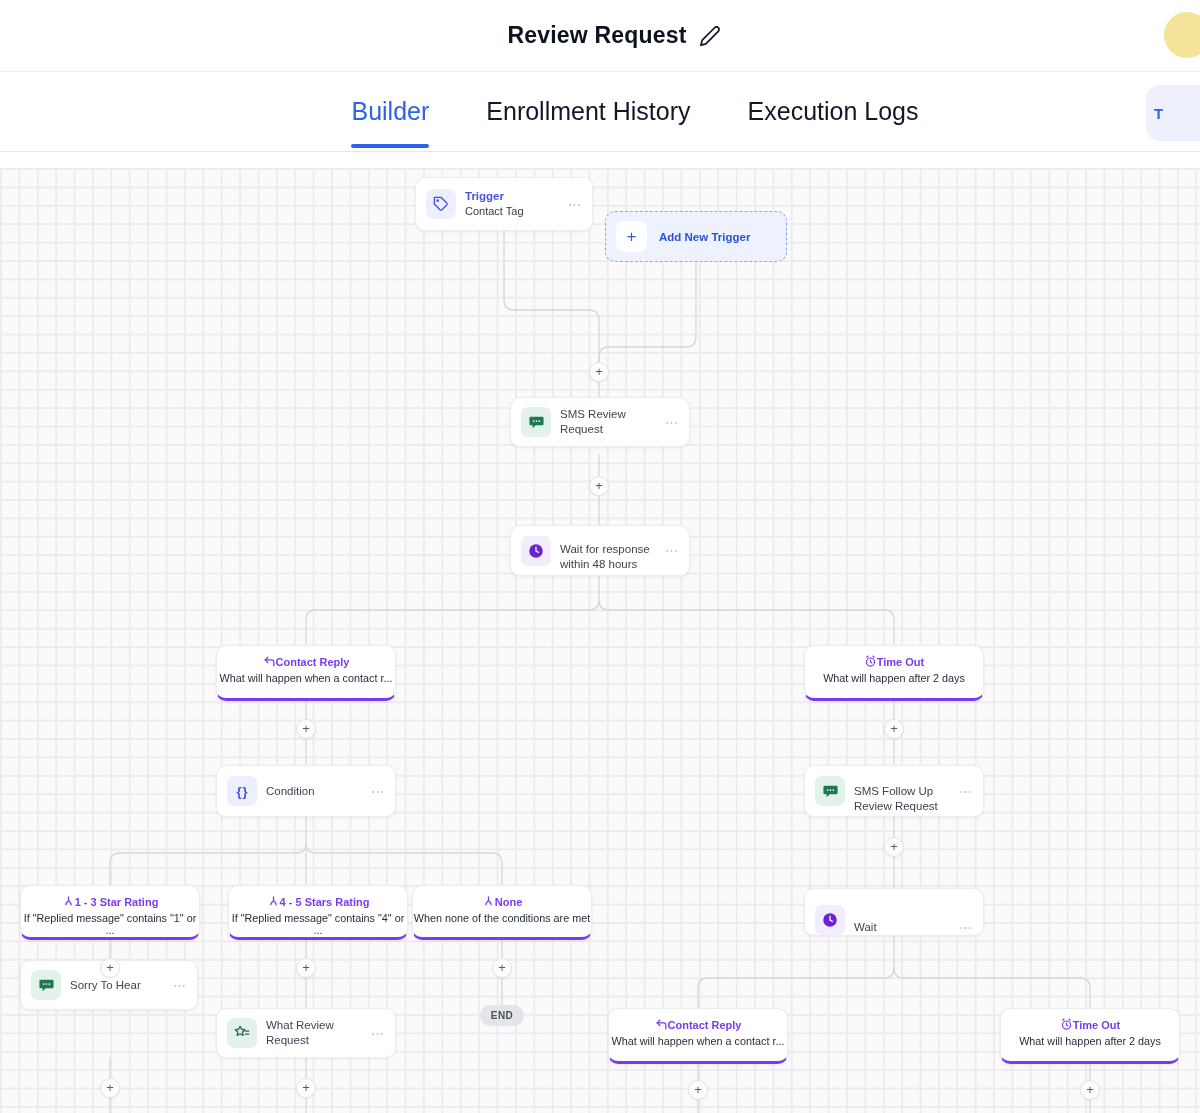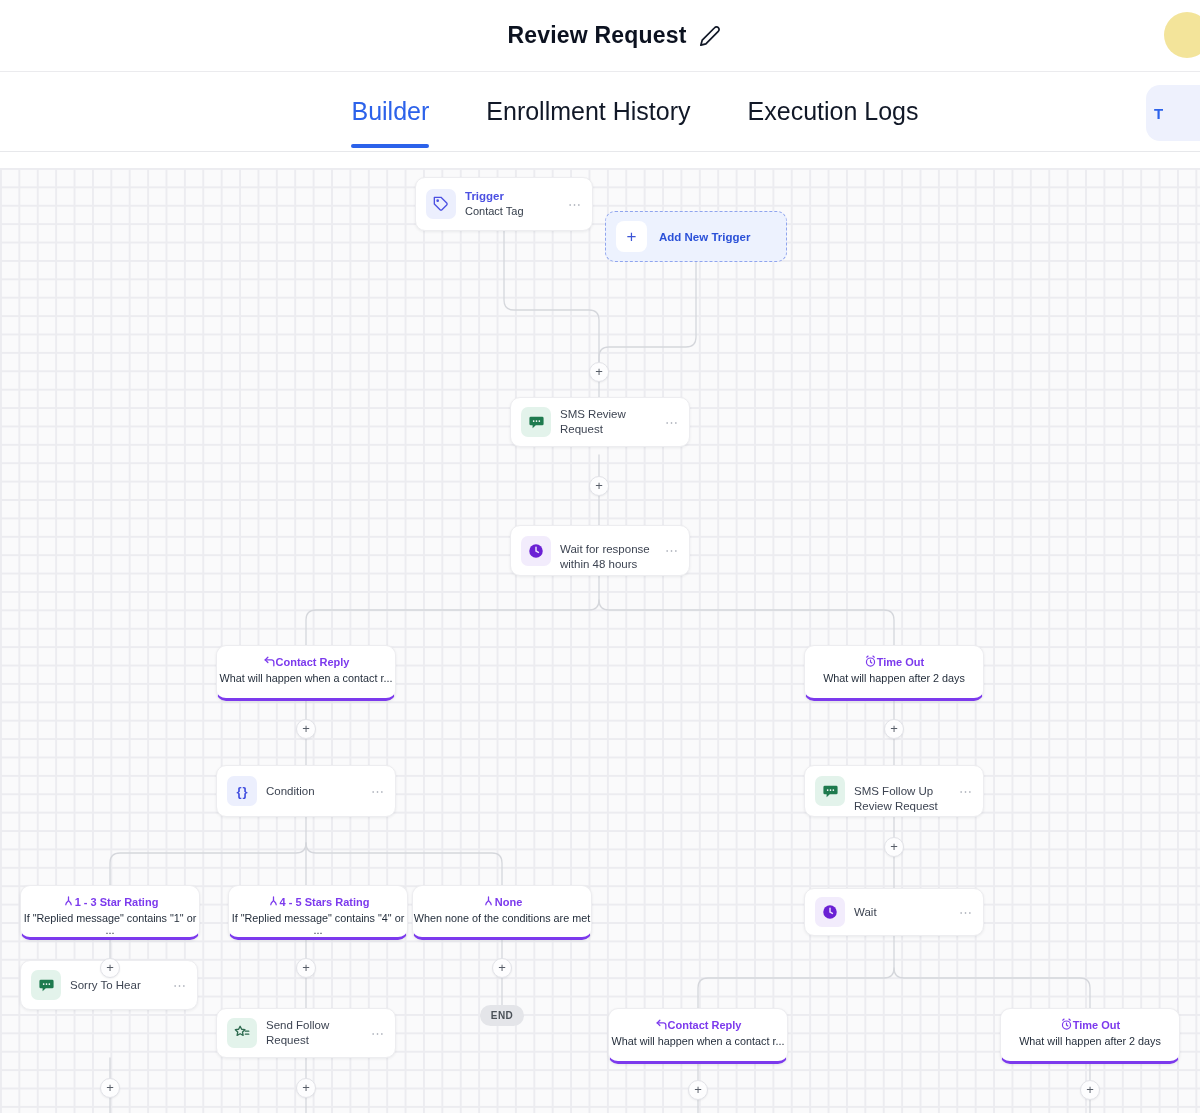--- a/index.html
+++ b/index.html
@@ -269,21 +269,21 @@
       <svg width="13" height="13" viewBox="0 0 24 24" fill="none" stroke="#7c3aed" stroke-width="2.3" stroke-linecap="round" stroke-linejoin="round">
         <path d="M12 3.5 V9"></path>
           <path d="M12 9 C12 12.5 7.6 12.5 7 18"></path>
           <path d="M12 9 C12 12.5 16.4 12.5 17 18"></path>
       </svg>
       <span>None</span>
     </div>
     <div class="s">When none of the conditions are met</div>
   </div>
 
-  <div class="node" style="left:804px; top:720px; width:180px; height:48px;">
+  <div class="node" style="left:804px; top:720px; width:180px; height:48px;align-items:flex-end;">
     <div class="ibox pur">
       <svg width="18" height="18" viewBox="0 0 24 24">
         <circle cx="12" cy="12" r="9" fill="#6b21d4"></circle>
         <path d="M12 7 V12 L15.2 13.8" stroke="#e9ddfb" stroke-width="2" stroke-linecap="round" fill="none"></path>
       </svg>
     </div>
     <div class="lbl">Wait</div>
     <div class="menu">⋯</div>
   </div>
 
@@ -301,21 +301,21 @@
   </div>
 
   <div class="node" style="left:216px; top:840px; width:180px; height:50px;">
     <div class="ibox grn">
       <svg width="18" height="18" viewBox="0 0 24 24" fill="none" stroke="#2e6b50" stroke-width="1.8" stroke-linecap="round" stroke-linejoin="round">
         <path d="M9.5 3l2 4 4.4.6-3.2 3.1.8 4.4-4-2.1-4 2.1.8-4.4L3.1 7.6 7.5 7z"></path>
         <path d="M16.5 9.5 H21"></path>
           <path d="M16.5 13.5 H21"></path>
       </svg>
     </div>
-    <div class="lbl">Send Follow Request</div>
+    <div class="lbl">What Review Request</div>
     <div class="menu">⋯</div>
   </div>
 
   <div class="end-pill">END</div>
 
   <div class="bnode" style="left:608px; top:840px; width:180px; height:56px;">
     <div class="t">
       <svg width="13" height="13" viewBox="0 0 24 24" fill="none" stroke="#7c3aed" stroke-width="2.4" stroke-linecap="round" stroke-linejoin="round">
         <polyline points="9 14 4 9 9 4"></polyline>
           <path d="M20 20v-7a4 4 0 0 0-4-4H4"></path>

